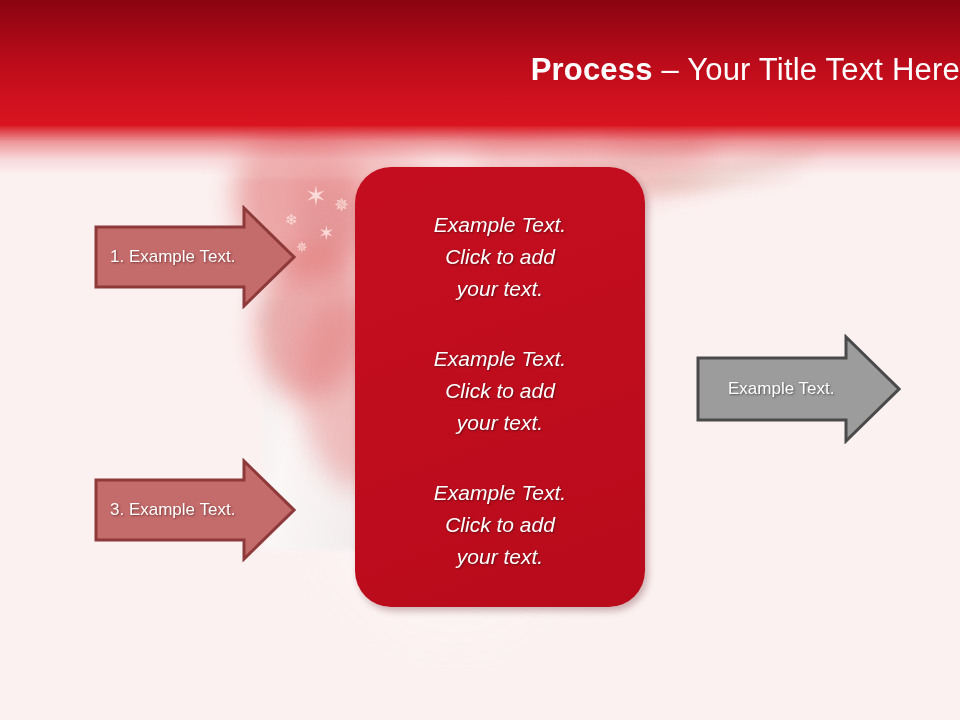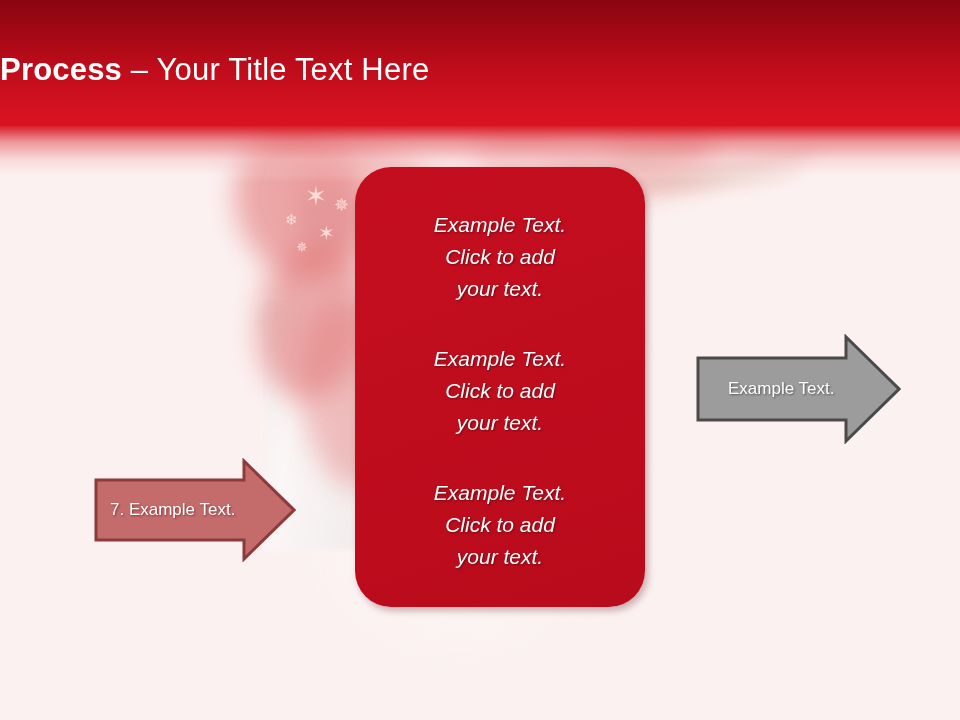--- a/index.html
+++ b/index.html
@@ -138,21 +138,21 @@
                  rgba(230,110,115,0.70) 28%,
                  rgba(243,185,188,0.42) 60%,
                  rgba(252,238,238,0.12) 88%,
                  rgba(252,241,241,0) 100%);
   }
 
   .slide-title {
     position: absolute;
     left: 0; top: 52px;
     width: 960px;
-    text-align: left;
+    text-align: right;
     color: #ffffff;
     font-size: 31px;
     letter-spacing: 0.2px;
     white-space: nowrap;
   }
   .slide-title .t-strong { font-weight: bold; }
   .slide-title .t-rest   { font-weight: normal; }
 
   
   .arrow {
@@ -246,27 +246,33 @@
   <div class="snowflake" style="left:318px; top:223px; font-size:20px;">✶</div>
   <div class="snowflake" style="left:296px; top:240px; font-size:14px;">✵</div>
 
   <div class="header-band"></div>
   <div class="header-fade"></div>
 
   <div class="slide-title">
     <span class="t-strong">Process</span><span class="t-rest"> – Your Title Text Here</span>
   </div>
 
+  <div class="arrow left-arrow a1">
+    <svg class="arrow-shape" viewBox="0 0 202 104" preserveAspectRatio="none">
+      <polygon points="2,22 150,22 150,3 200,52 150,101 150,82 2,82" fill="#C46B6B" stroke="#8E3A3A" stroke-width="3"></polygon>
+    </svg>
+    <span class="arrow-label">1. Example Text.</span>
+  </div>
 
 
   <div class="arrow left-arrow a3">
     <svg class="arrow-shape" viewBox="0 0 202 104" preserveAspectRatio="none">
       <polygon points="2,22 150,22 150,3 200,52 150,101 150,82 2,82" fill="#C46B6B" stroke="#8E3A3A" stroke-width="3"></polygon>
     </svg>
-    <span class="arrow-label">7. Example Text.</span>
+    <span class="arrow-label">3. Example Text.</span>
   </div>
 
   <div class="center-panel">
     <div class="panel-block b1">Example Text.
 Click  to add
 your text.</div>
     <div class="panel-block b2">Example Text.
 Click  to add
 your text.</div>
     <div class="panel-block b3">Example Text.

